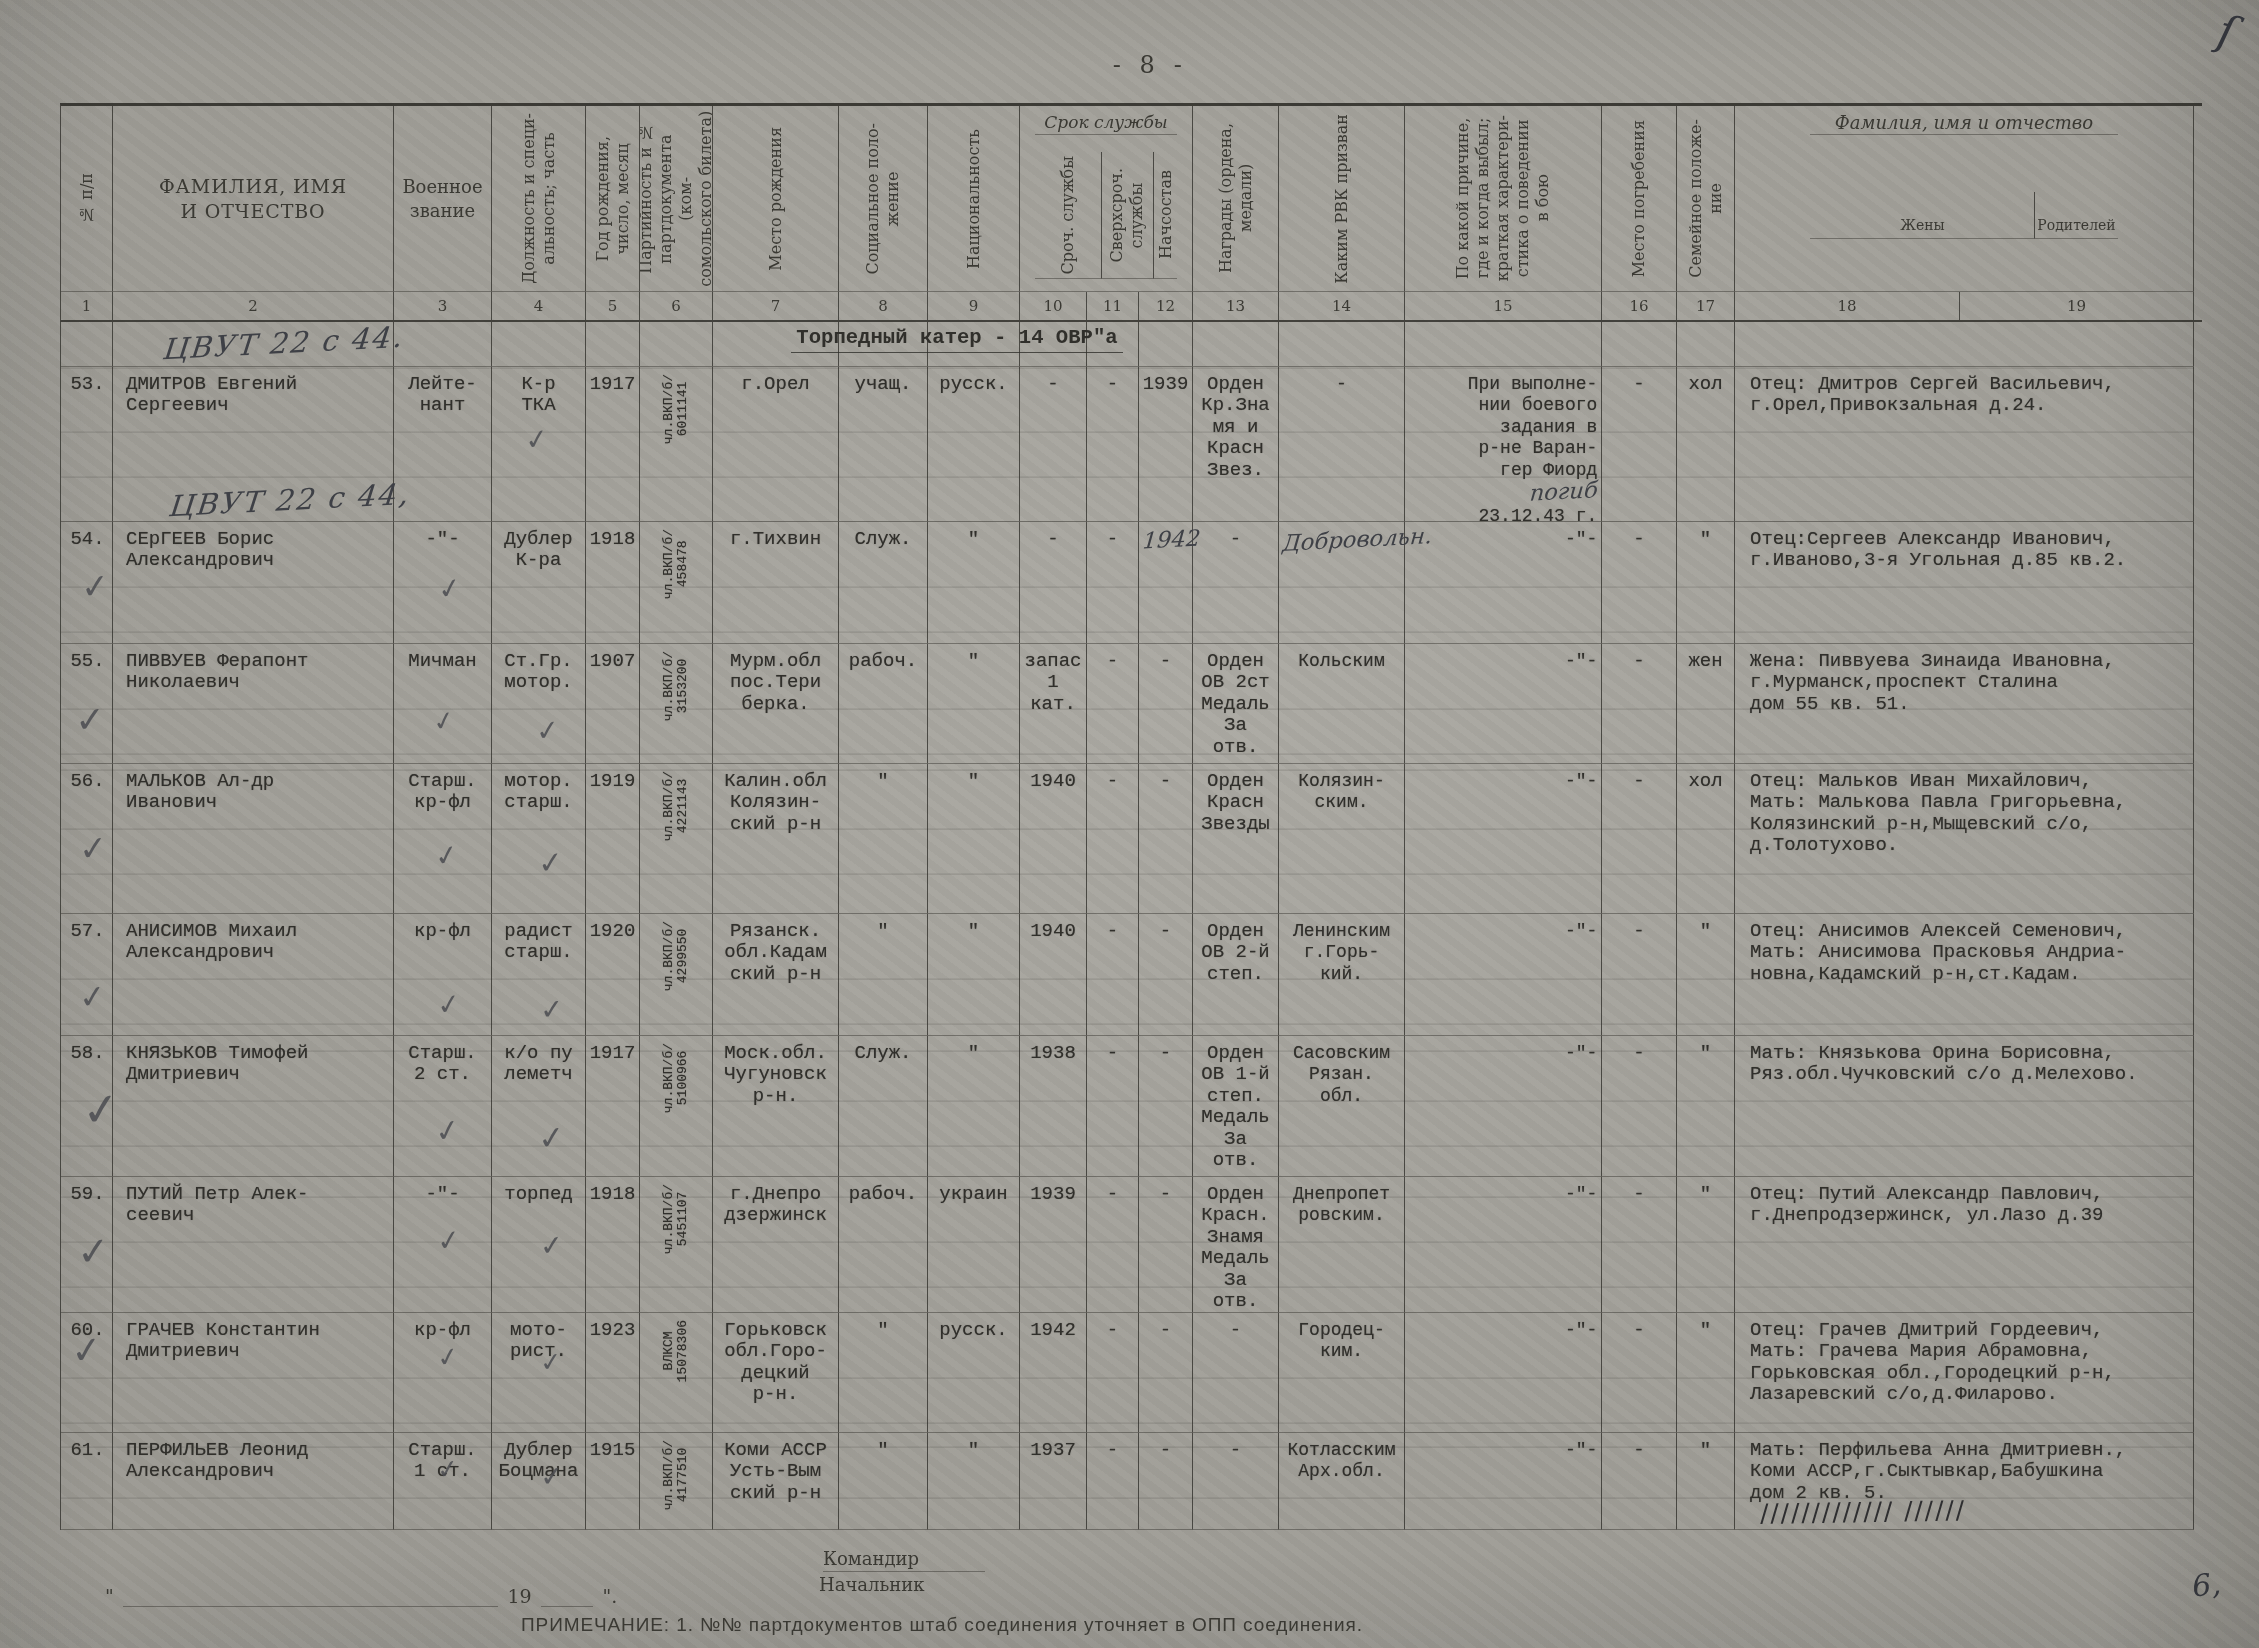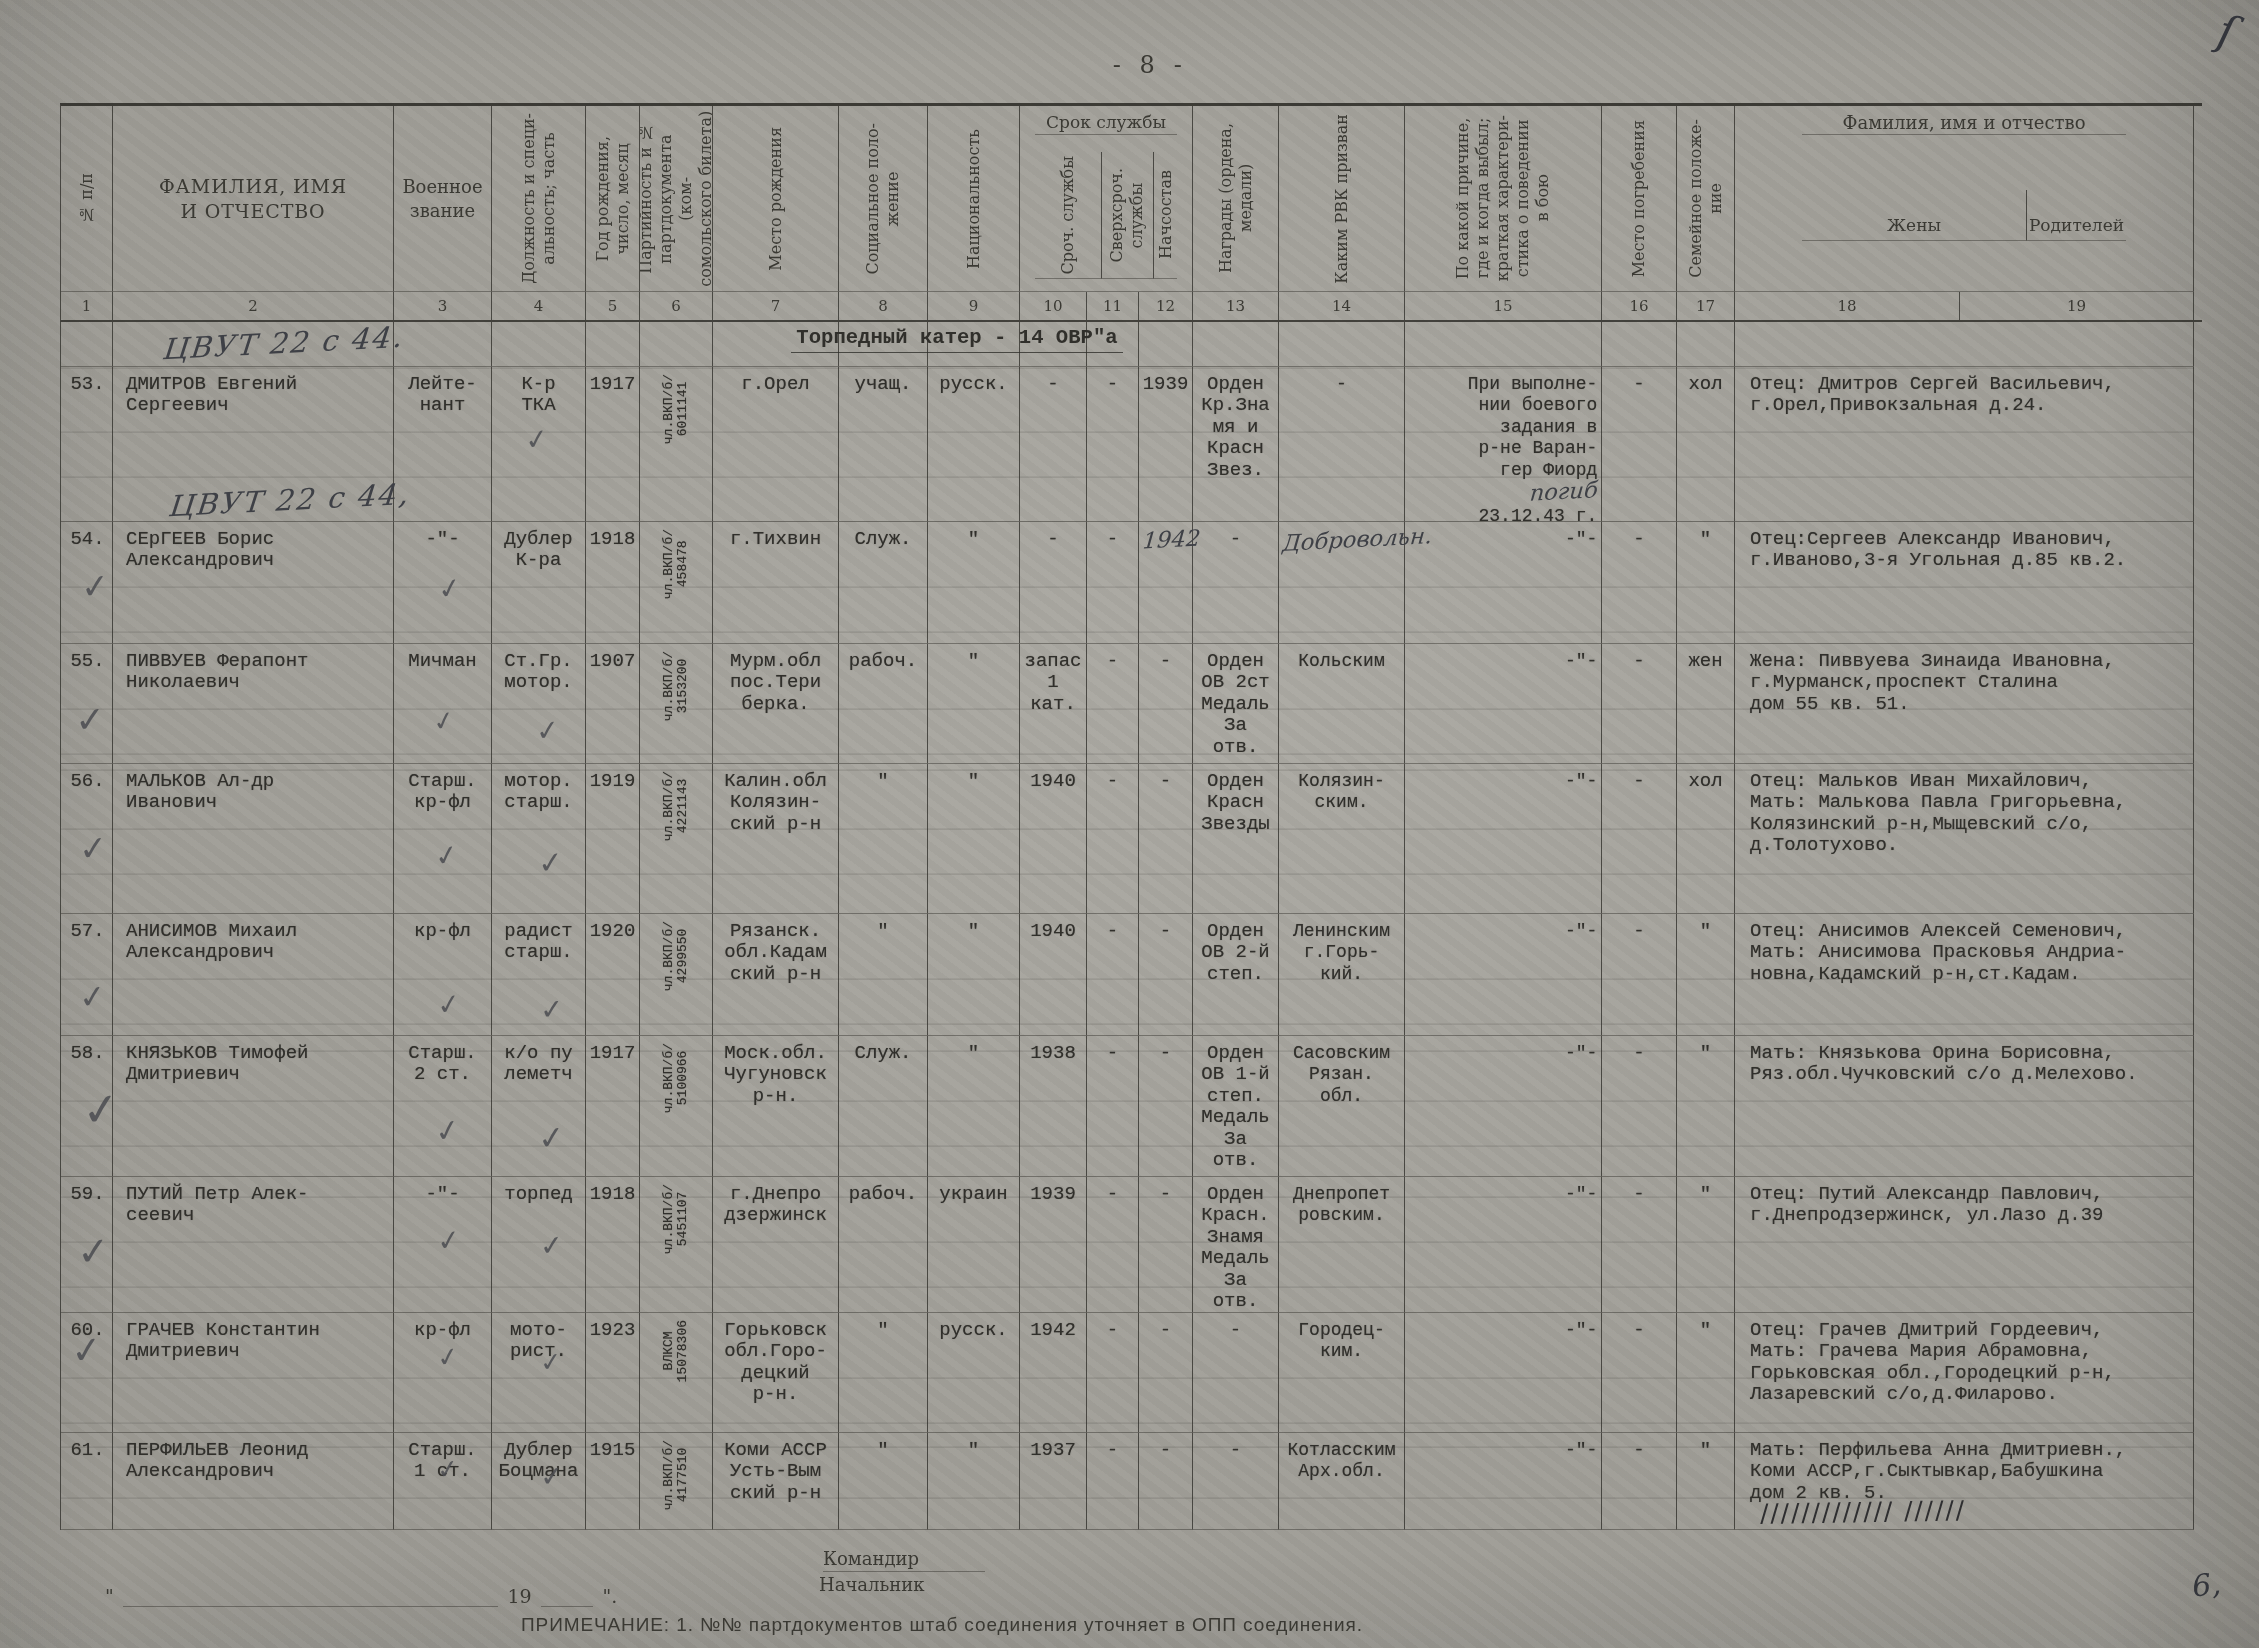--- a/index.html
+++ b/index.html
@@ -33,27 +33,27 @@
   .tbl{position:absolute;left:60px;top:103px;width:2142px;}
   .cols{display:grid;grid-template-columns:52px 281px 98px 94px 54px 73px 126px 89px 92px 67px 52px 54px 86px 126px 197px 75px 58px 225px 234px;}
   .thead{border-top:3.7px solid rgba(42,41,36,.85);border-left:1.9px solid var(--line);grid-template-rows:186px;}
   .hc{border-right:1.9px solid var(--line);border-bottom:0.9px solid var(--line-soft);
       display:flex;align-items:center;justify-content:center;text-align:center;
       font-family:"DejaVu Serif","Liberation Serif",serif;font-size:16px;line-height:1.3;
       color:var(--ink-soft);white-space:pre-line;overflow:hidden;padding:3.7px 1.9px;}
   .vh span.rot{writing-mode:vertical-rl;transform:rotate(180deg);white-space:pre-line;line-height:1.25;}
   .grp{display:grid;grid-template-rows:34px 1fr;padding:0;}
   .grp .gtitle{border-bottom:0.9px solid var(--line-soft);display:flex;align-items:center;justify-content:center;
-      font-size:17px;color:var(--ink-soft);}
+      font-size:17px;color:var(--ink-soft);font-style:italic;}
   .grp .ginner{display:grid;}
   .grp .ginner .hc:last-child{border-right:none;text-align:center;}
   .grp3 .ginner{grid-template-columns:67px 52px 1fr;}
   .grp2 .ginner{grid-template-columns:225px 1fr;}
   .grp2 .gtitle{font-size:18px;}
-  .grp2 .ginner .hc{font-size:17px;align-items:flex-start;padding-top:24px;}
+  .grp2 .ginner .hc{font-size:14px;align-items:flex-start;padding-top:24px;}
   .tnums{border-left:1.9px solid var(--line);grid-template-rows:28px;border-bottom:2.8px solid rgba(42,41,36,.8);}
   .nc{border-right:1.9px solid var(--line);display:flex;align-items:center;justify-content:center;
       font-family:"DejaVu Serif",serif;font-size:15px;color:var(--ink-soft);}
   .tbody{border-left:1.9px solid var(--line);
     grid-template-rows:45px 155px 122px 120px 150px 122px 141px 136px 120px 97px;}
   .cell{position:relative;border-right:1.9px solid var(--line);border-bottom:1.4px solid var(--line-soft);
     padding:6.6px 3.7px 1.9px 3.7px;
     font-family:"Liberation Mono","DejaVu Sans Mono",monospace;font-size:19px;line-height:21.5px;
     color:var(--ink);white-space:pre-line;text-align:center;
     text-shadow:0 0 0.9px rgba(47,46,42,.55);

